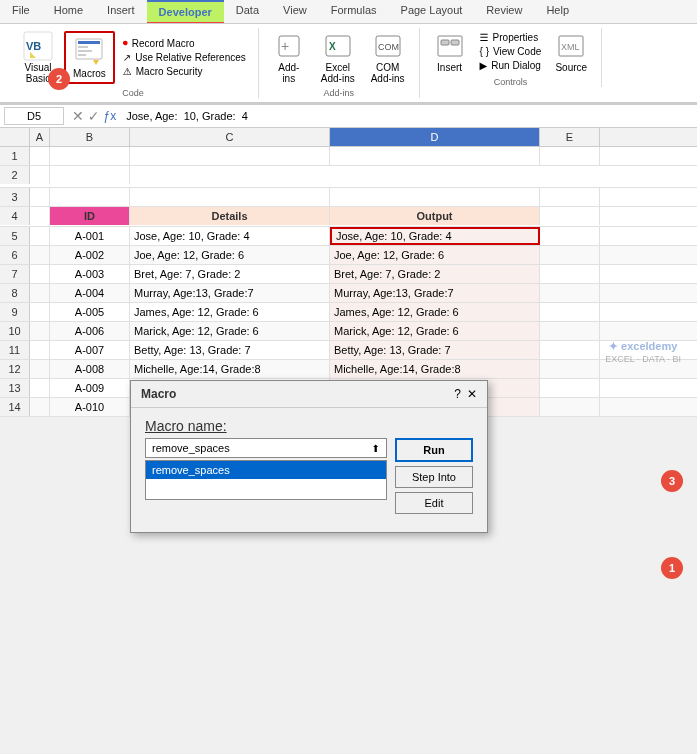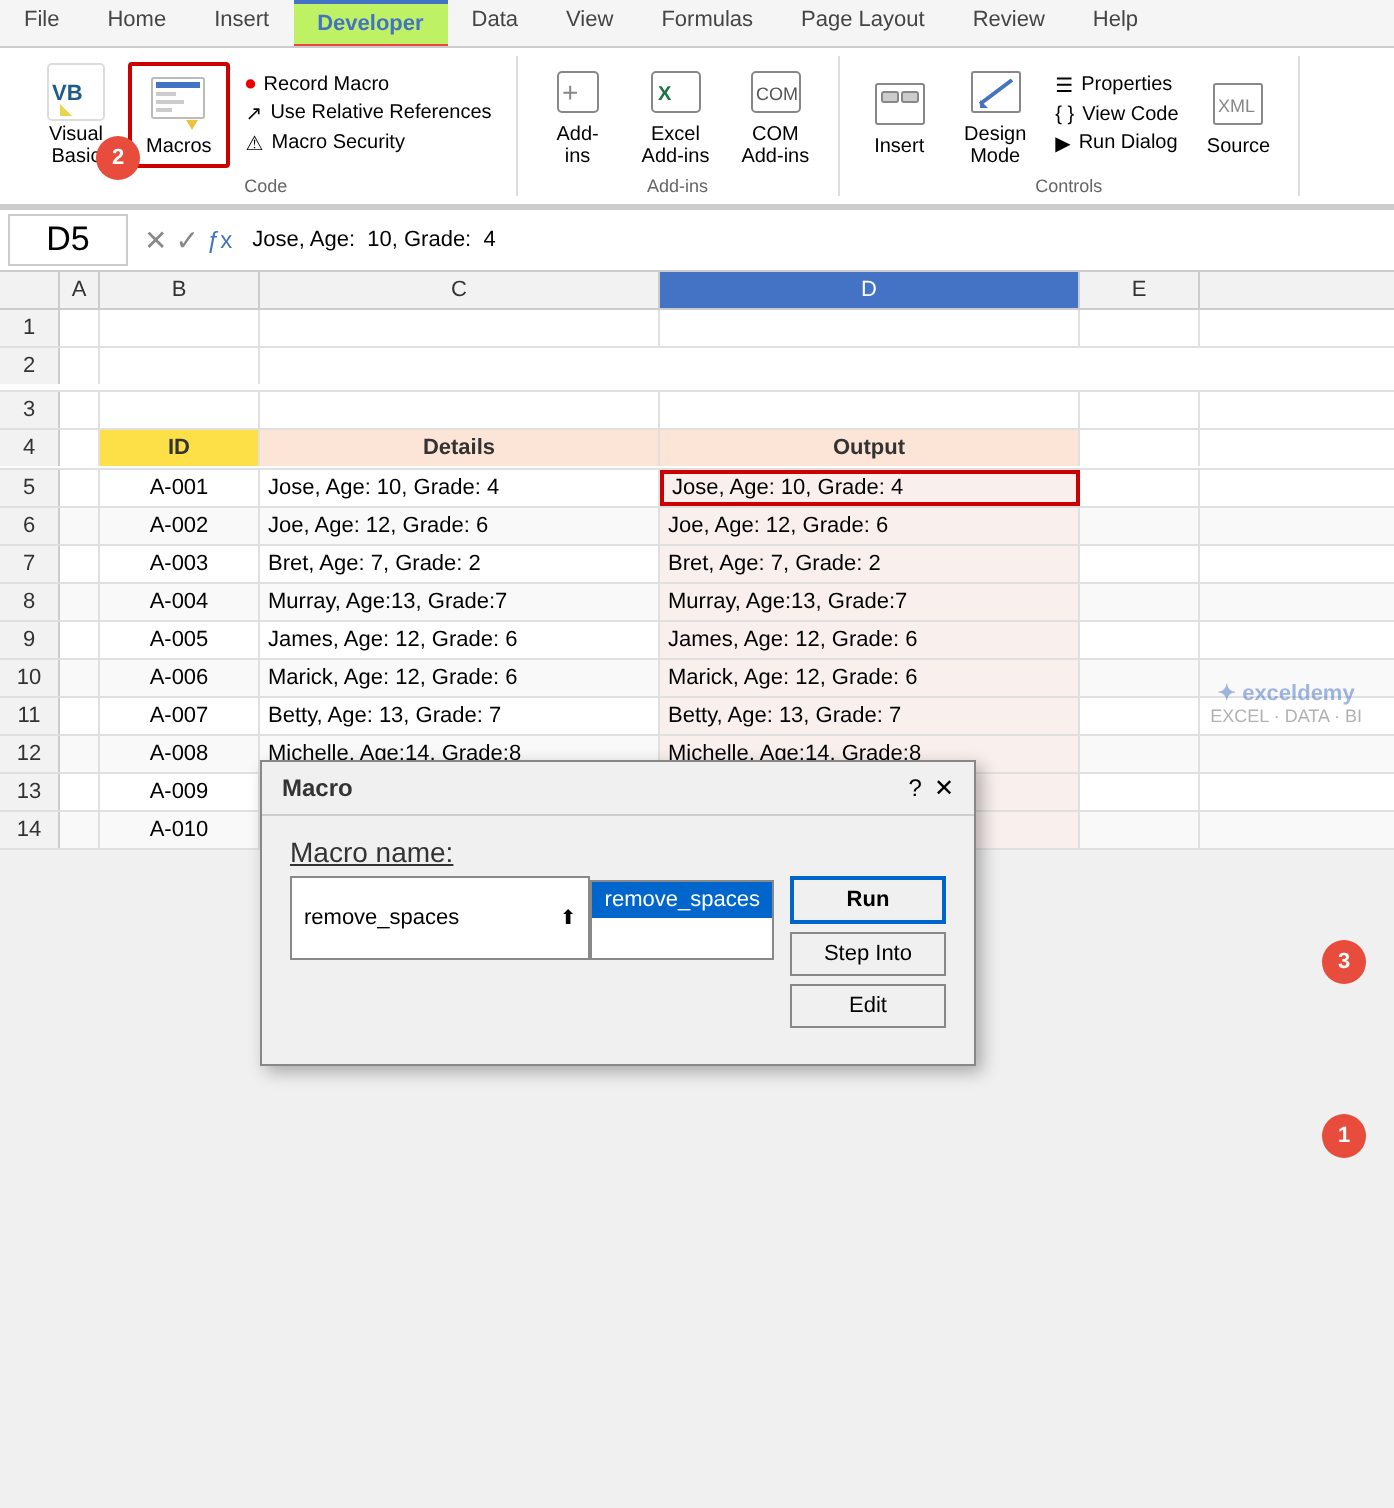--- a/index.html
+++ b/index.html
@@ -15,21 +15,21 @@
     .ribbon-group-items { display: flex; align-items: center; gap: 4px; }
     .ribbon-group-label { font-size: 9px; color: #666; margin-top: 2px; }
     .ribbon-btn-large { display: flex; flex-direction: column; align-items: center; cursor: pointer; padding: 2px 6px; border-radius: 3px; }
     .ribbon-btn-large .icon { width: 32px; height: 32px; display: flex; align-items: center; justify-content: center; }
     .ribbon-btn-large .label { font-size: 10px; text-align: center; }
     .ribbon-small-btns { display: flex; flex-direction: column; gap: 1px; }
     .ribbon-small-btn { display: flex; align-items: center; gap: 4px; cursor: pointer; padding: 1px 4px; border-radius: 2px; font-size: 10px; }
 
     
     .formula-bar { display: flex; align-items: center; background: white; border-bottom: 1px solid #ccc; padding: 2px 4px; gap: 4px; }
-    .cell-ref { border: 1px solid #ccc; padding: 2px 6px; font-size: 17px; width: 60px; text-align: center; }
+    .cell-ref { border: 1px solid #ccc; padding: 2px 6px; font-size: 11px; width: 60px; text-align: center; }
     .formula-dividers { display: flex; gap: 4px; align-items: center; color: #888; font-size: 14px; padding: 0 4px; }
     .formula-input { flex: 1; border: none; outline: none; font-size: 11px; padding: 2px; }
 
     
     .spreadsheet { background: white; overflow: hidden; }
     .col-headers { display: flex; background: #f2f2f2; border-bottom: 1px solid #ccc; }
     .corner-cell { width: 30px; min-width: 30px; height: 18px; border-right: 1px solid #ccc; background: #f2f2f2; }
     .col-header { height: 18px; border-right: 1px solid #ccc; text-align: center; font-size: 11px; color: #333; display: flex; align-items: center; justify-content: center; background: #f2f2f2; }
     .col-header.active { background: #4472c4; color: white; }
     .row { display: flex; border-bottom: 1px solid #e0e0e0; }
@@ -45,21 +45,21 @@
     .data-row .cell-d { background: #f9f0ee; }
 
     
     .dialog-overlay { position: absolute; top: 380px; left: 130px; width: 358px; background: #f0f0f0; border: 1px solid #888; box-shadow: 3px 3px 8px rgba(0,0,0,0.3); z-index: 100; }
     .dialog-titlebar { background: #f0f0f0; padding: 6px 10px; display: flex; justify-content: space-between; align-items: center; border-bottom: 1px solid #ccc; }
     .dialog-title { font-size: 12px; font-weight: 600; color: #333; }
     .dialog-controls { display: flex; gap: 6px; align-items: center; }
     .dialog-body { padding: 10px 14px; }
     .dialog-label { font-size: 14px; color: #333; margin-bottom: 4px; text-decoration: underline; }
     .dialog-row { display: flex; gap: 8px; align-items: flex-start; margin-bottom: 8px; }
-    .dialog-input-area { flex: 1; display: flex; flex-direction: row; }
+    .dialog-input-area { flex: 1; display: flex; flex-direction: column; }
     .macro-input { border: 1px solid #888; background: white; padding: 3px 6px; font-size: 11px; width: 100%; display: flex; align-items: center; justify-content: space-between; }
     .macro-list { border: 1px solid #888; background: white; min-height: 40px; margin-top: 2px; }
     .macro-list-item { padding: 3px 6px; font-size: 11px; background: #0066cc; color: white; cursor: pointer; }
     .dialog-buttons { display: flex; flex-direction: column; gap: 4px; }
     .dlg-btn { padding: 4px 16px; font-size: 11px; background: #f0f0f0; border: 1px solid #888; cursor: pointer; text-align: center; min-width: 70px; }
     .dlg-btn.primary { border: 2px solid #0066cc; font-weight: 600; }
 
     
     .circle-badge { position: absolute; width: 22px; height: 22px; border-radius: 50%; background: #e74c3c; color: white; font-size: 11px; font-weight: bold; display: flex; align-items: center; justify-content: center; z-index: 200; }
 
@@ -172,30 +172,20 @@
         <div class="ribbon-btn-large">
           <div class="icon">
             <svg width="28" height="28">
                 <rect x="2" y="4" width="24" height="20" rx="1" fill="#fff" stroke="#888"></rect>
                 <rect x="5" y="8" width="8" height="5" rx="1" fill="#ccc" stroke="#888"></rect>
                 <rect x="15" y="8" width="8" height="5" rx="1" fill="#ccc" stroke="#888"></rect>
               </svg>
           </div>
           <div class="label">Insert</div>
         </div>
-        <div class="ribbon-btn-large">
-          <div class="icon">
-            <svg width="28" height="28">
-                <rect x="2" y="4" width="24" height="20" rx="1" fill="#fff" stroke="#888"></rect>
-                <line x1="6" y1="20" x2="22" y2="8" stroke="#4472c4" stroke-width="2"></line>
-                <polygon points="6,18 6,22 10,22" fill="#4472c4"></polygon>
-              </svg>
-          </div>
-          <div class="label">Design<br>Mode</div>
-        </div>
         <div class="ribbon-small-btns">
           <div class="ribbon-small-btn">
             <span style="font-size:10px;">☰</span>
             <span>Properties</span>
           </div>
           <div class="ribbon-small-btn">
             <span style="font-size:10px;">{ }</span>
             <span>View Code</span>
           </div>
           <div class="ribbon-small-btn">
@@ -259,21 +249,21 @@
     <div class="cell cell-a"></div>
     <div class="cell cell-b"></div>
     <div class="cell cell-c"></div>
     <div class="cell cell-d"></div>
     <div class="cell cell-e"></div>
   </div>
 
   <div class="row header-row" style="height:20px;">
     <div class="row-num">4</div>
     <div class="cell cell-a"></div>
-    <div class="cell cell-b" style="background:#fde047;font-weight:bold;justify-content:center;">ID</div>
+    <div class="cell cell-b" style="background:#ec4899;font-weight:bold;justify-content:center;">ID</div>
     <div class="cell cell-c" style="background:#fce4d6;font-weight:bold;justify-content:center;">Details</div>
     <div class="cell cell-d" style="background:#fce4d6;font-weight:bold;justify-content:center;">Output</div>
     <div class="cell cell-e"></div>
   </div>
 </div>
 
 <div id="data-rows">
     <div class="row data-row" style="background: rgb(255, 255, 255);">
     <div class="row-num">5</div>
     <div class="cell cell-a"></div>

